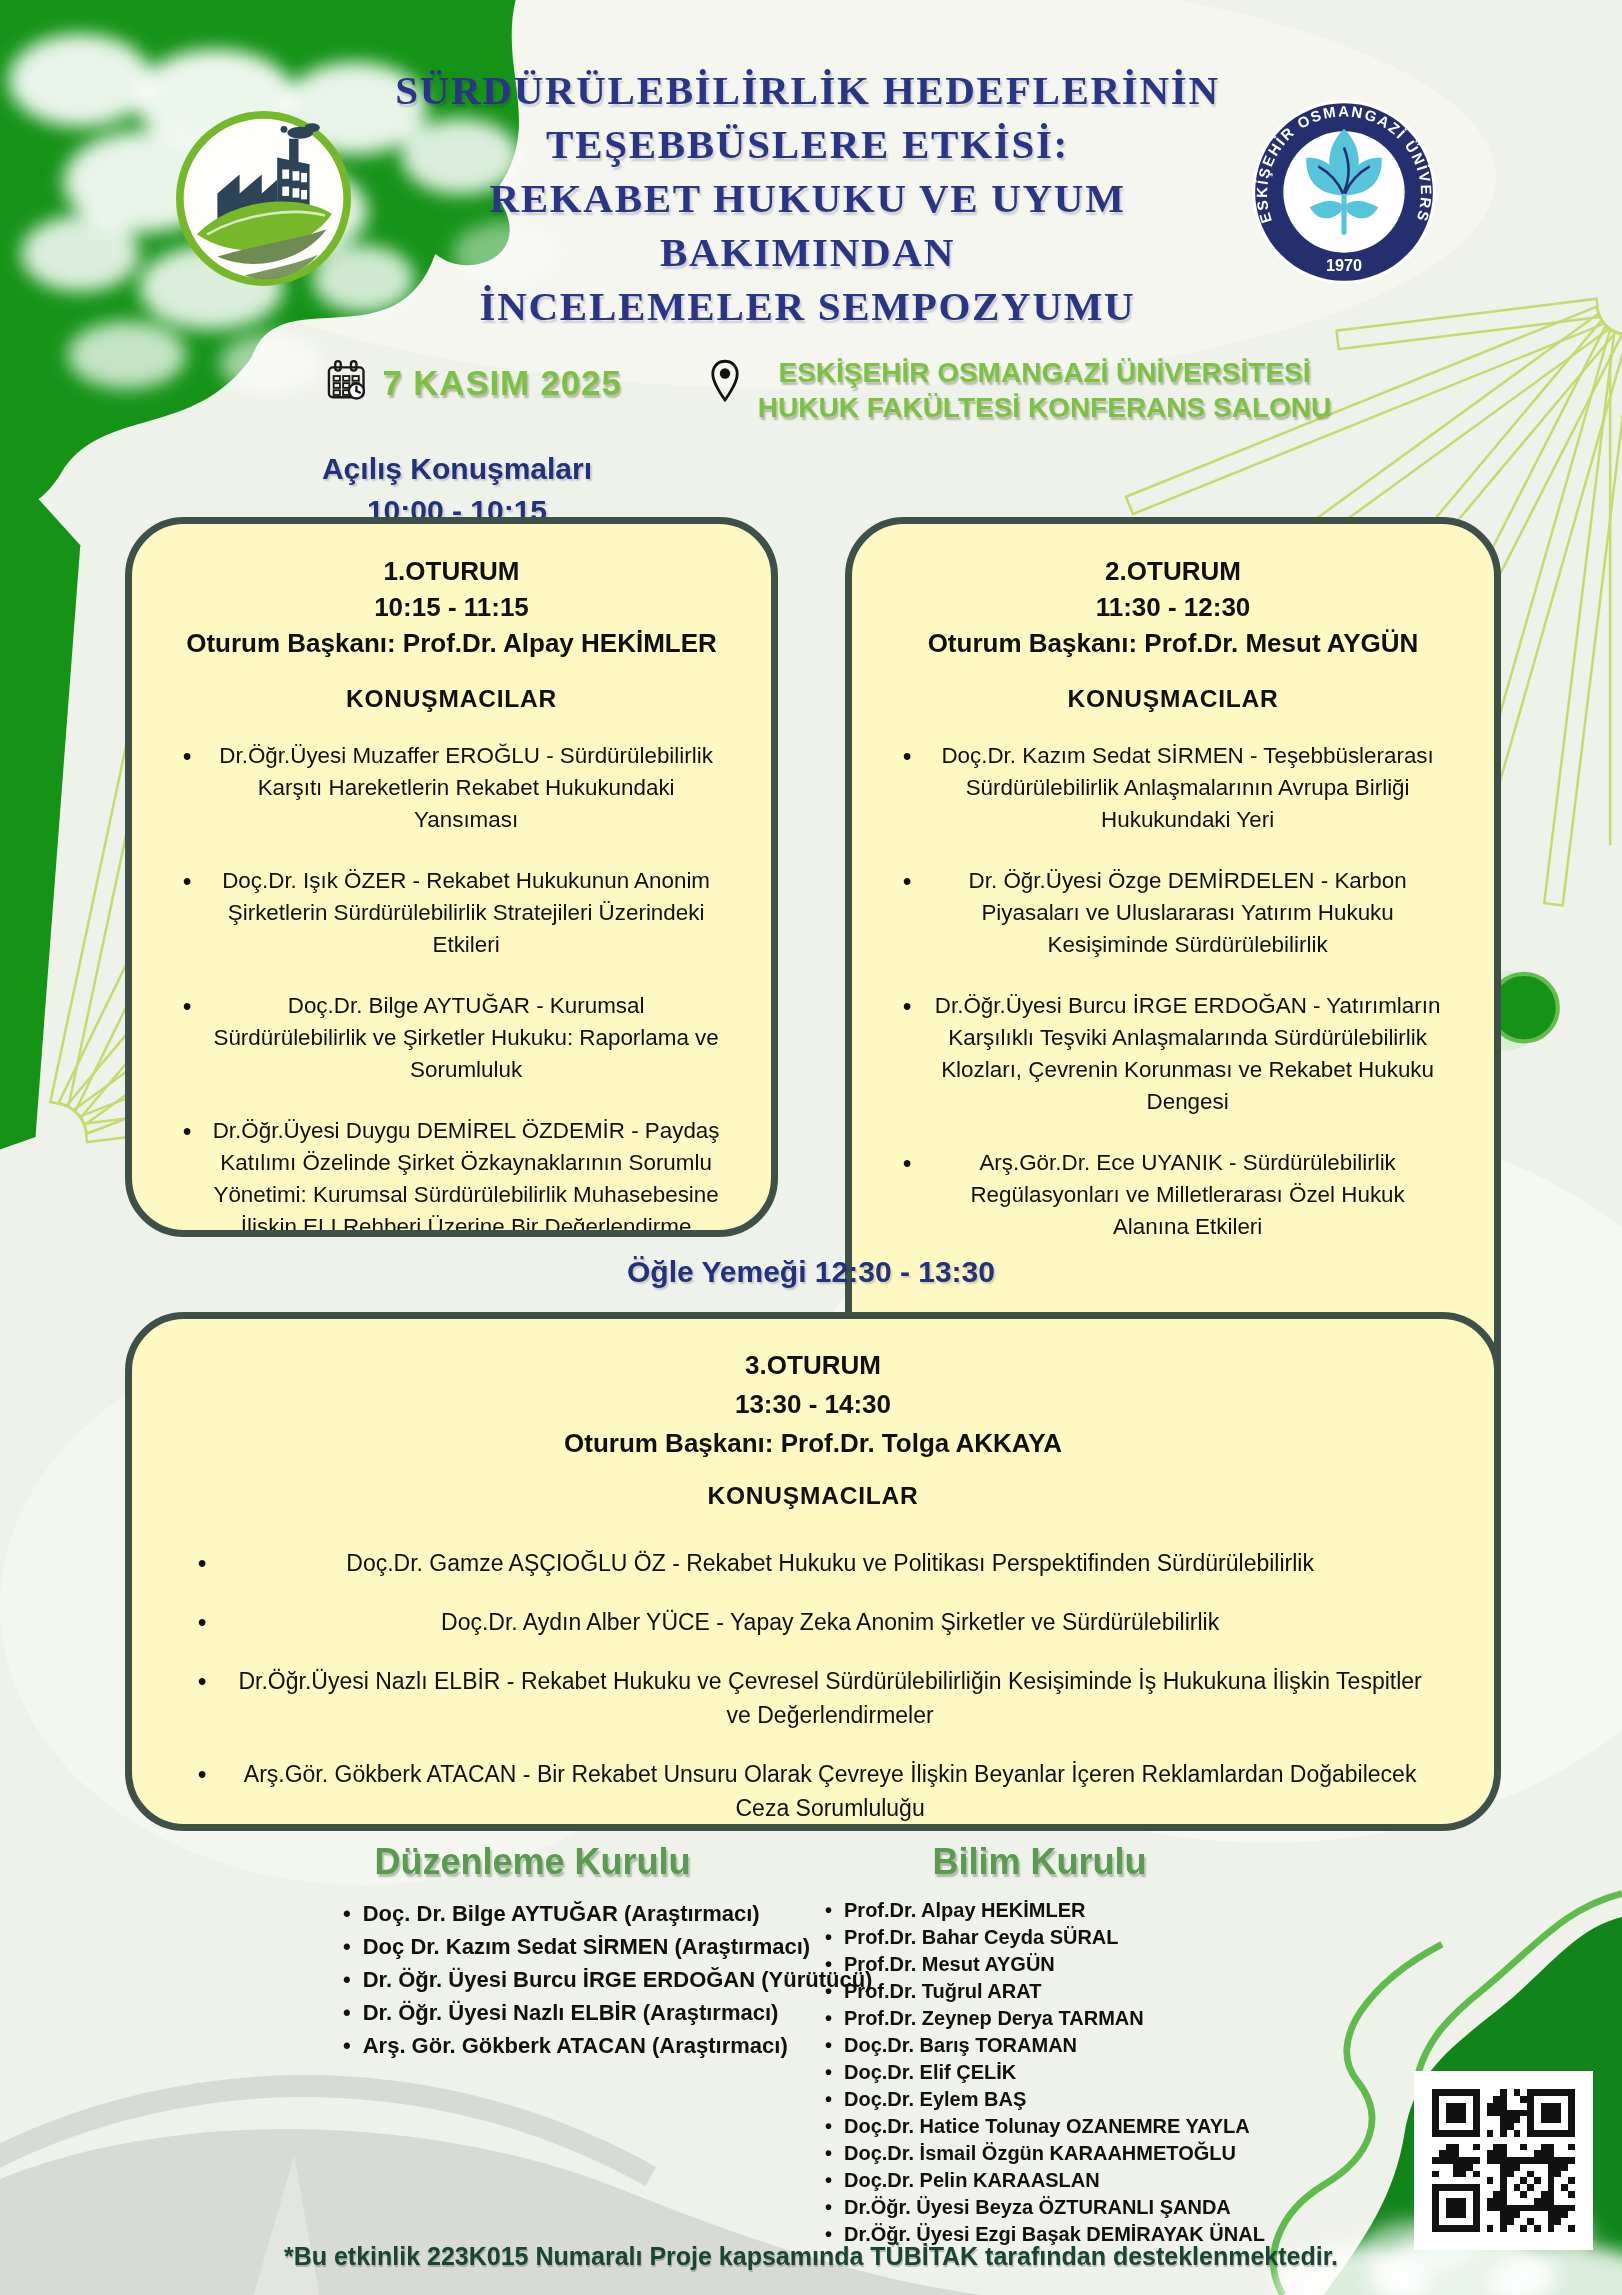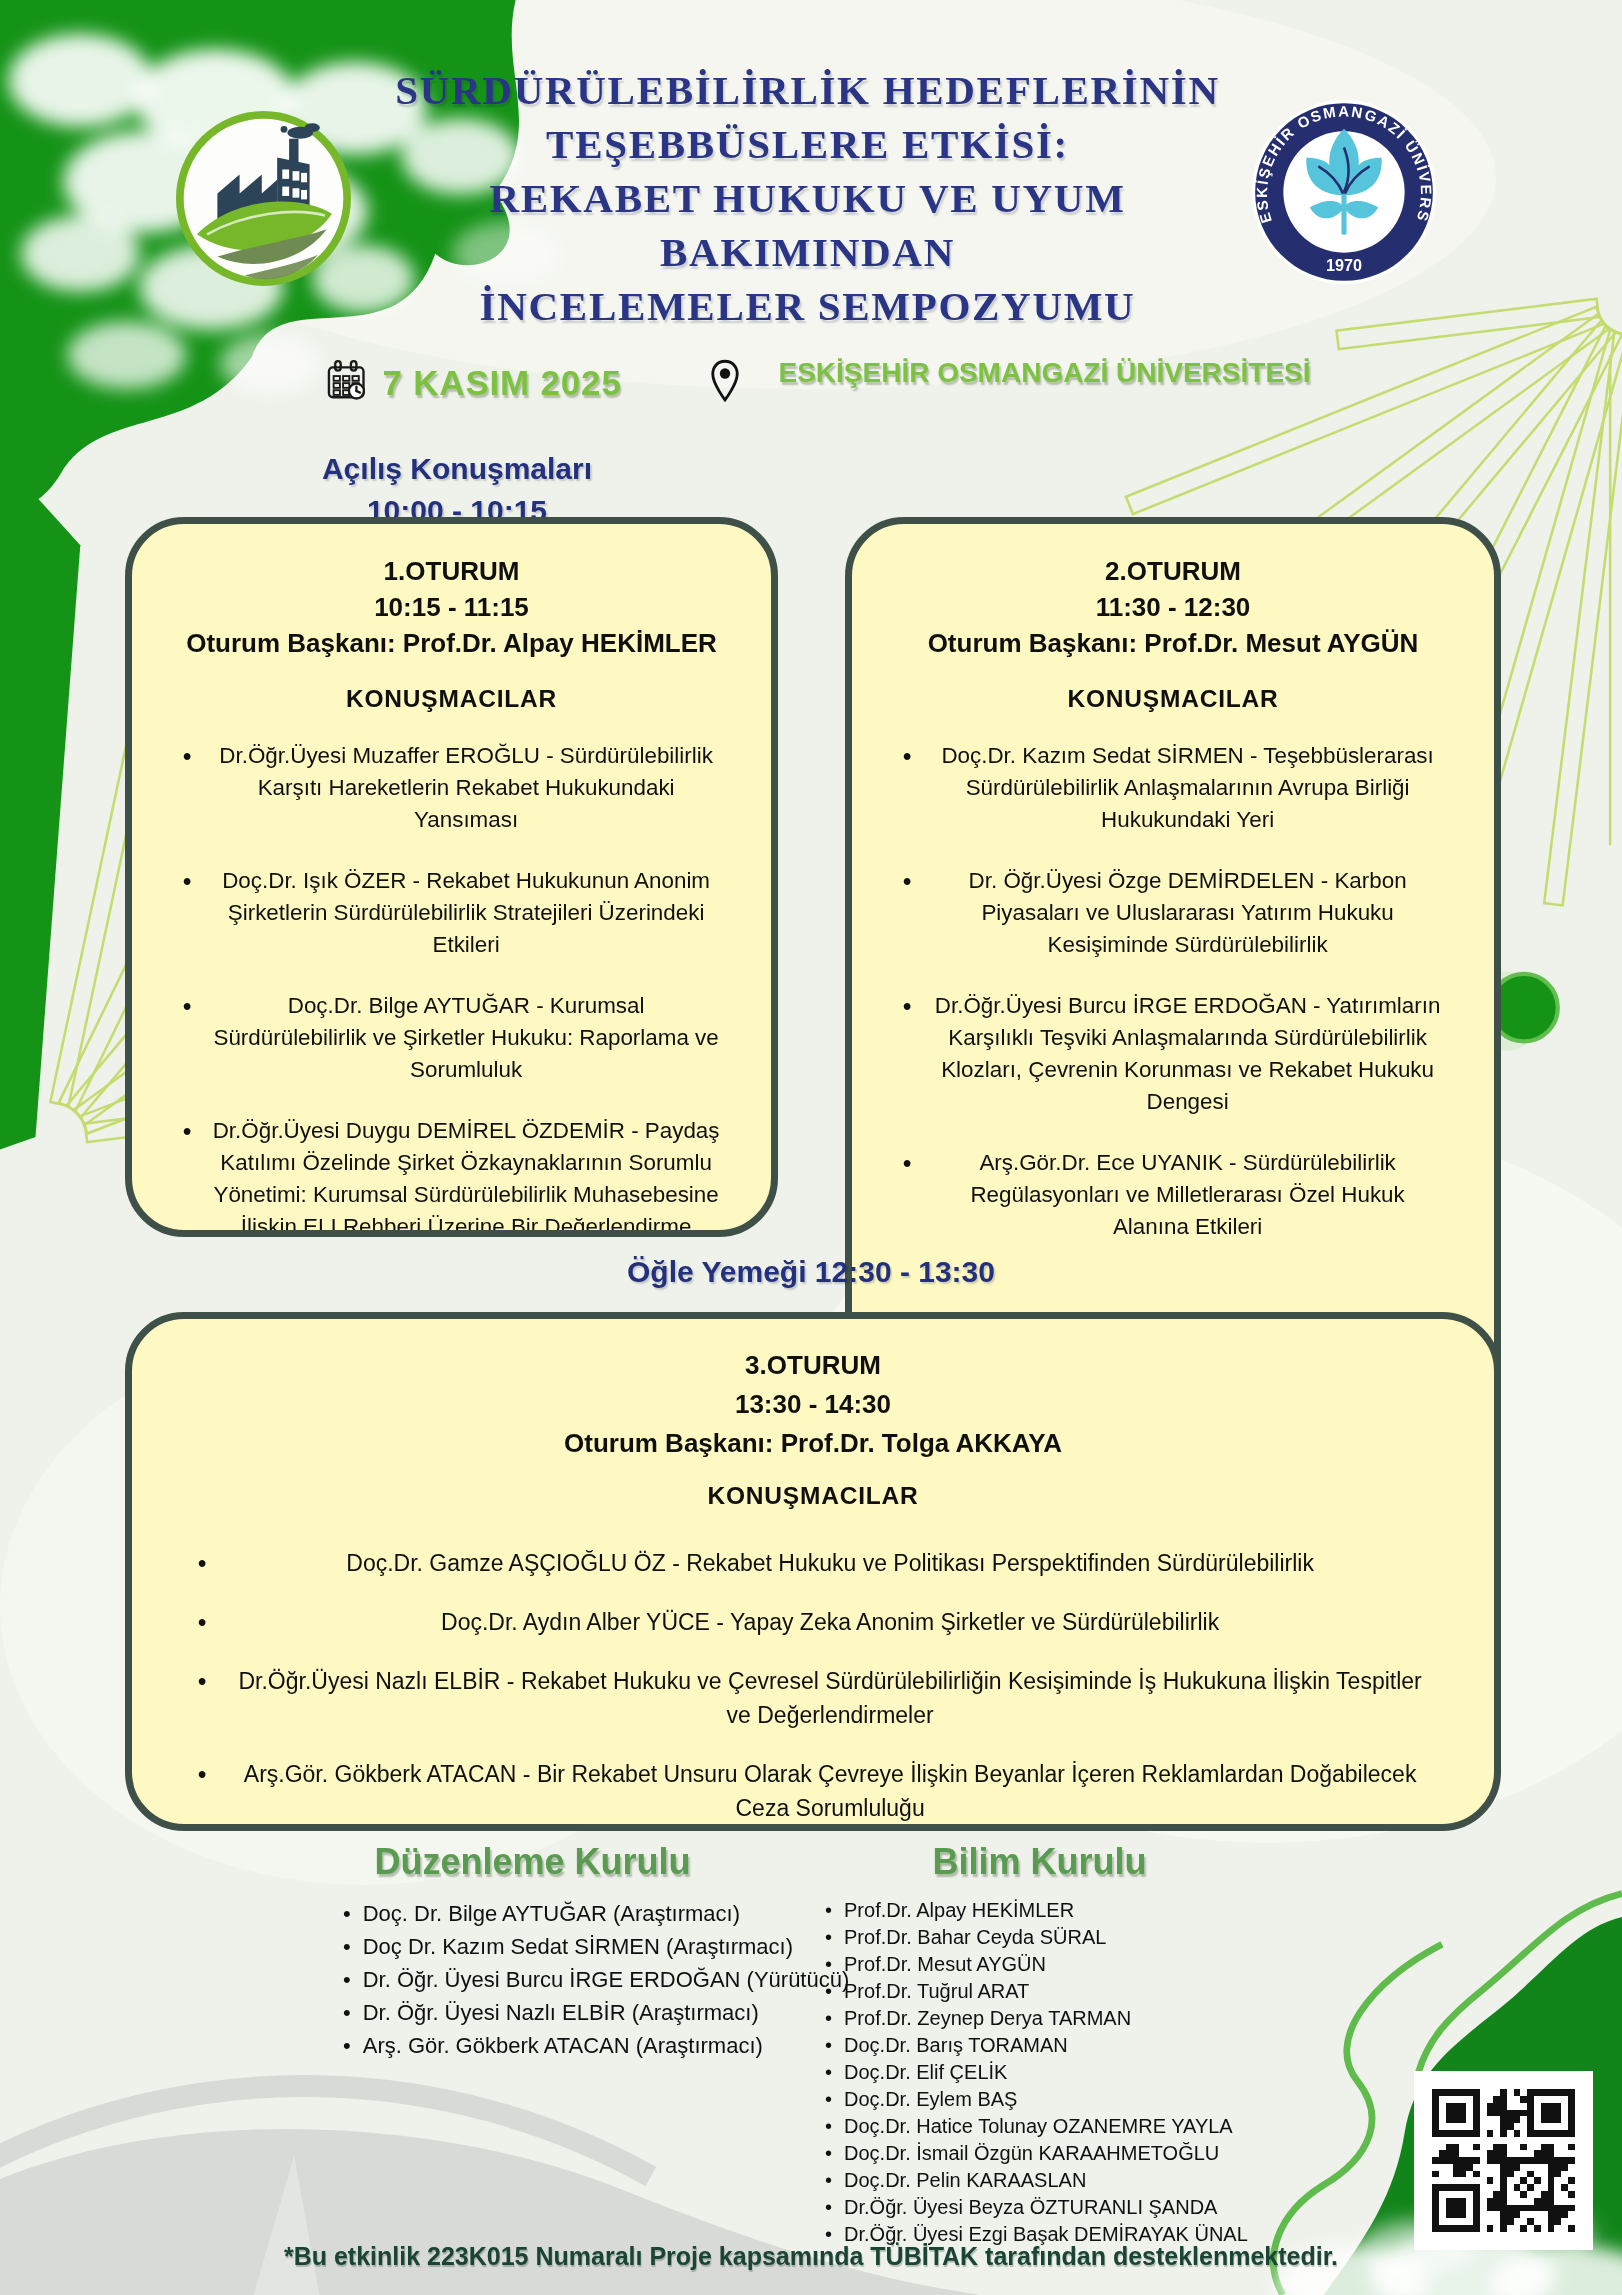--- a/index.html
+++ b/index.html
@@ -56,21 +56,21 @@
 
   
   .committee{top:1841px}
   .org-col{left:321px;width:423px}
   .sci-col{left:803px;width:473px}
   .committee h3{margin:0 0 13.5px;text-align:center;font-size:36px;font-weight:bold;
     color:var(--heading_green);text-shadow:1.7px 2.5px 1.7px rgba(30,60,20,.3)}
   .members{list-style:none;margin:0;padding:0 0 0 22px}
   .org-col .member{font-size:22px;line-height:33px}
   .sci-col .member{font-size:20px;line-height:27px}
-  .member{font-weight:normal;white-space:nowrap}
+  .member{font-weight:bold;white-space:nowrap}
   .member::before{content:"•";margin-right:12px}
 
   .footer-note{left:0;top:2242px;width:1622px;text-align:center;font-size:25px;font-weight:bold;
     color:var(--footer_green);text-shadow:0.8px 1.7px 0.8px rgba(10,40,20,.25)}
 
   
   .qr-box{left:1414px;top:2071px;width:179px;height:179px;background:#fff;display:flex;
     align-items:center;justify-content:center;z-index:3}
   .qr-grid{display:grid;grid-template-columns:repeat(21,6.8px);grid-auto-rows:6.8px}
   .qr-grid .d{background:#111}
@@ -241,20 +241,21 @@
     <span class="date-text">7 KASIM 2025</span>
   </div>
 
   <div class="layer loc-item">
     <svg width="32" height="52" viewBox="0 0 34 48" fill="none" stroke="#111111" stroke-width="3">
       <path d="M17,3 C25,3 30,9 30,16.5 C30,27 17,44 17,44 C17,44 4,27 4,16.5 C4,9 9,3 17,3 Z"></path>
       <circle cx="17" cy="16" r="5.5" fill="#111111" stroke="none"></circle>
     </svg>
     <div class="loc-lines">
       <div class="loc-line">ESKİŞEHİR OSMANGAZİ ÜNİVERSİTESİ</div>
+      <div class="loc-line">HUKUK FAKÜLTESİ KONFERANS SALONU</div>
     </div>
   </div>
 
   <div class="layer opening">
     <div>Açılış Konuşmaları</div>
     <div>10:00 - 10:15</div>
   </div>
 
   <section class="layer session-box box1">
     <div class="s-title">1.OTURUM</div>

